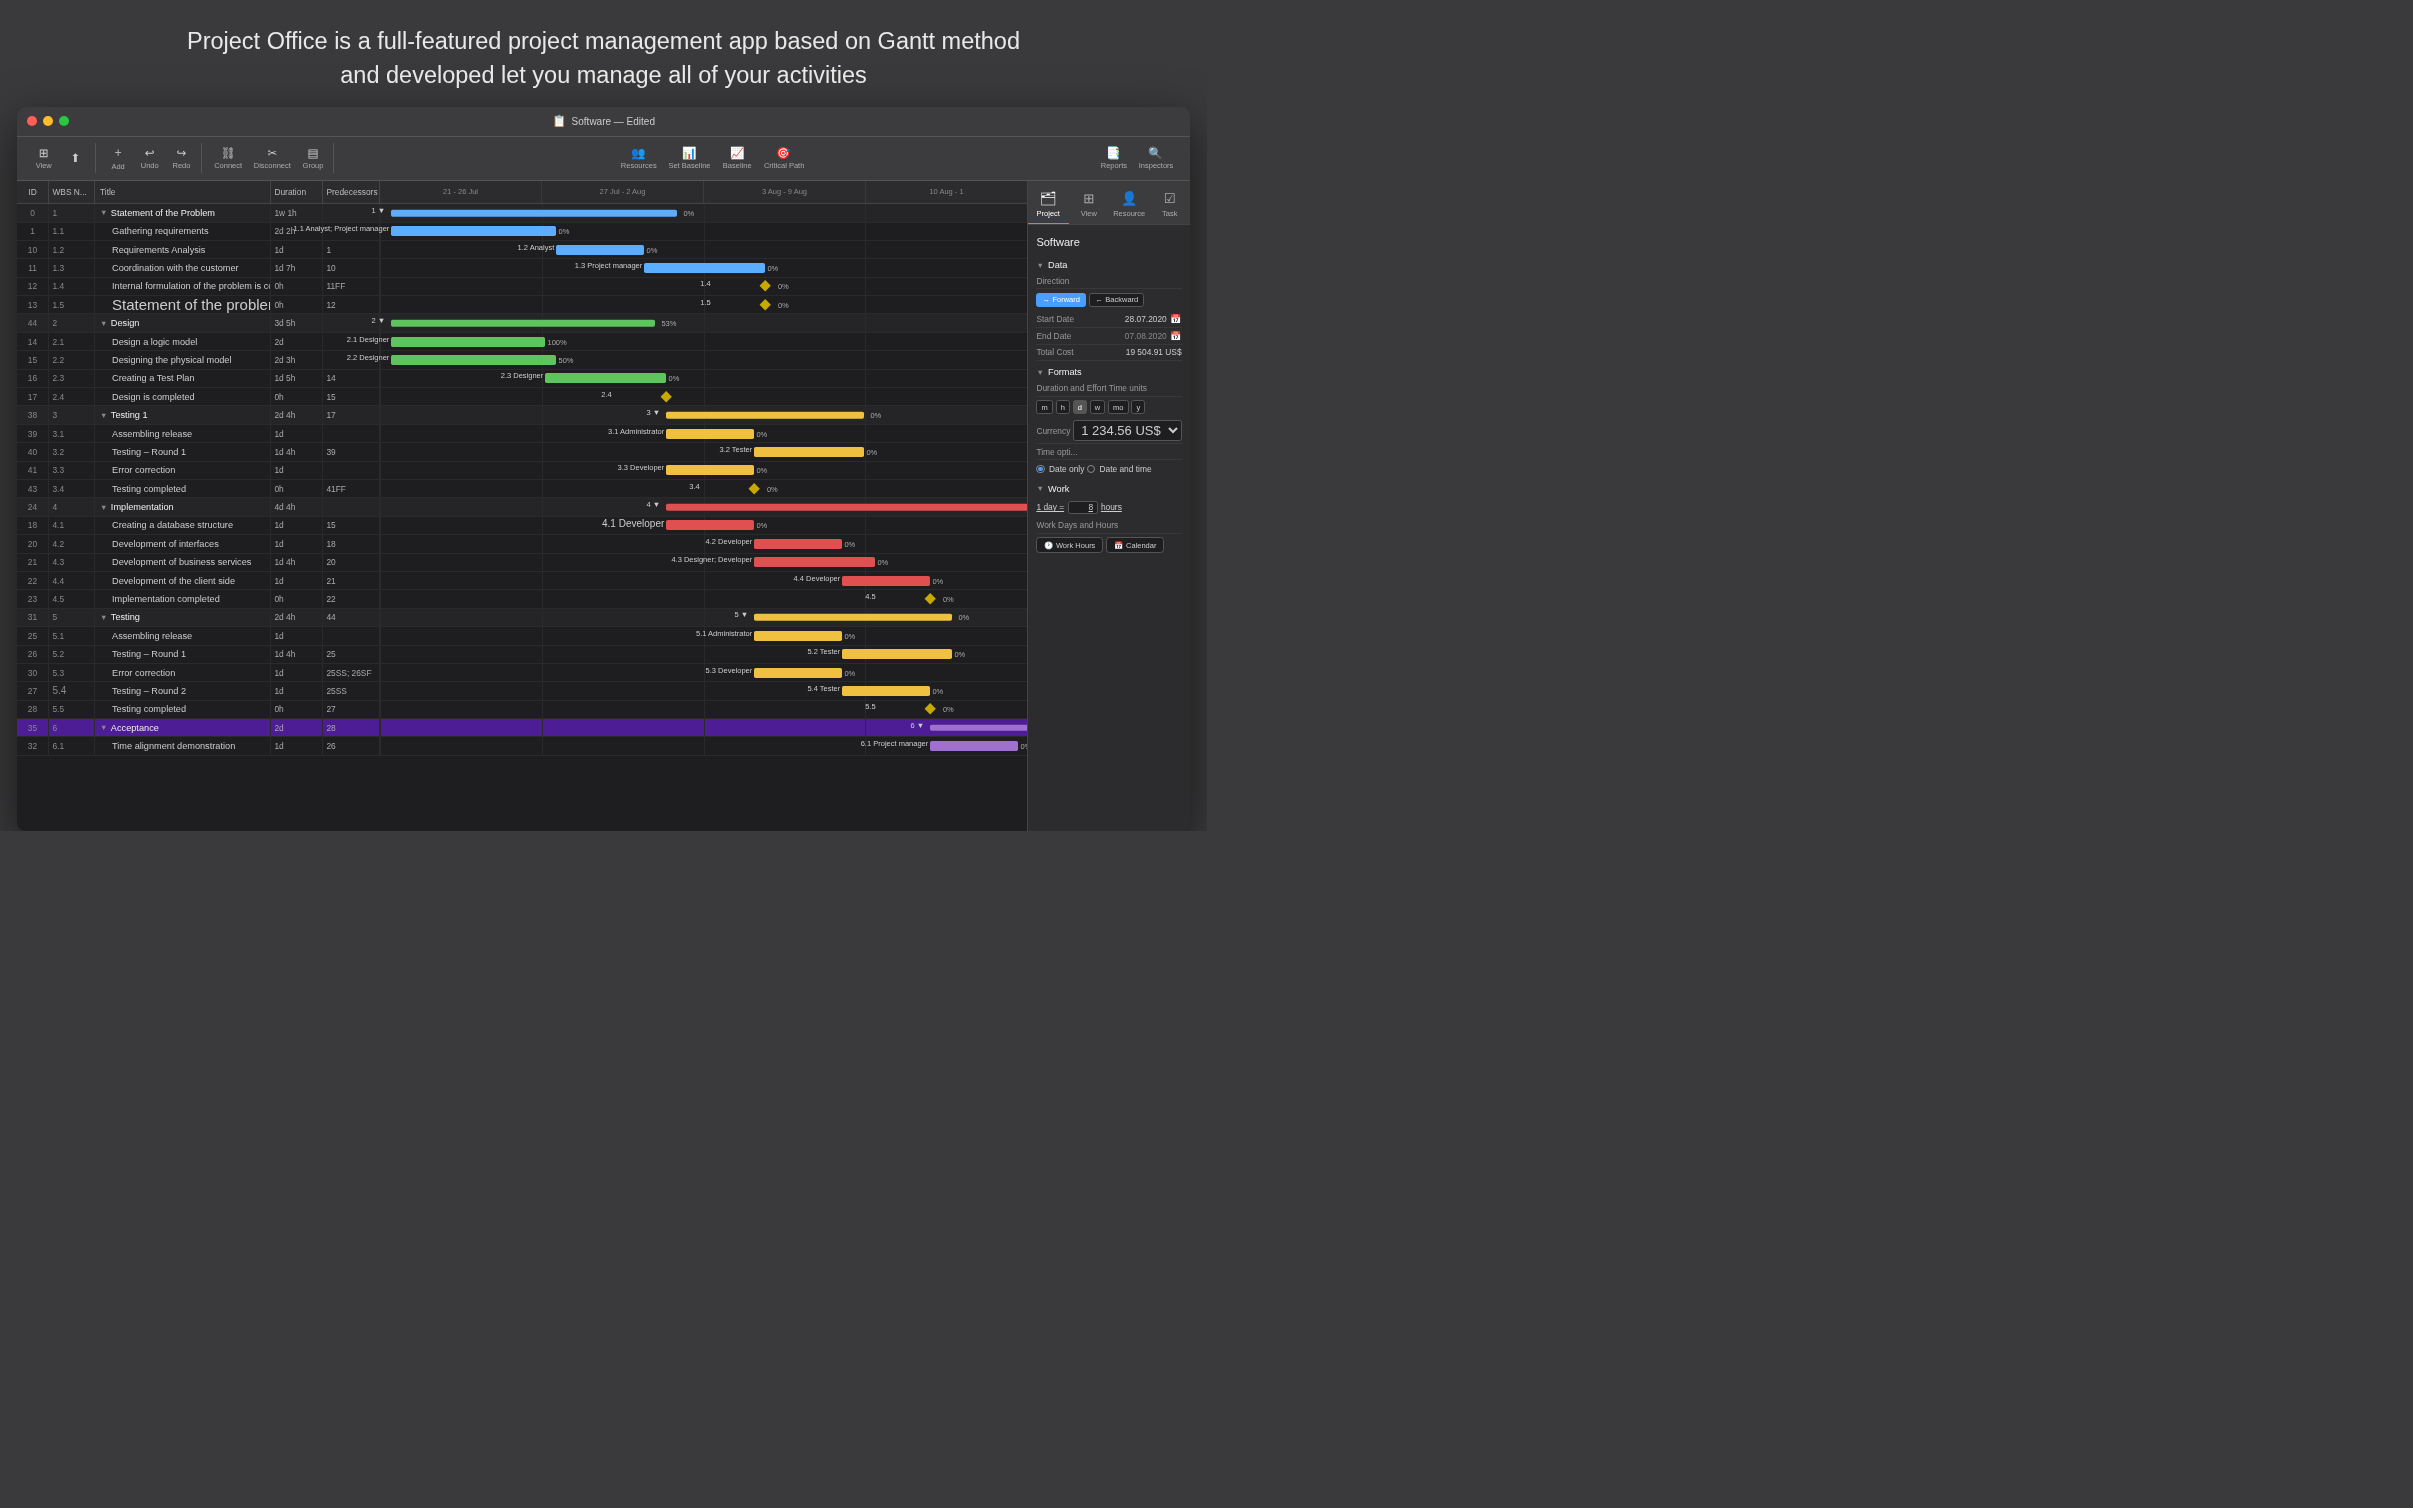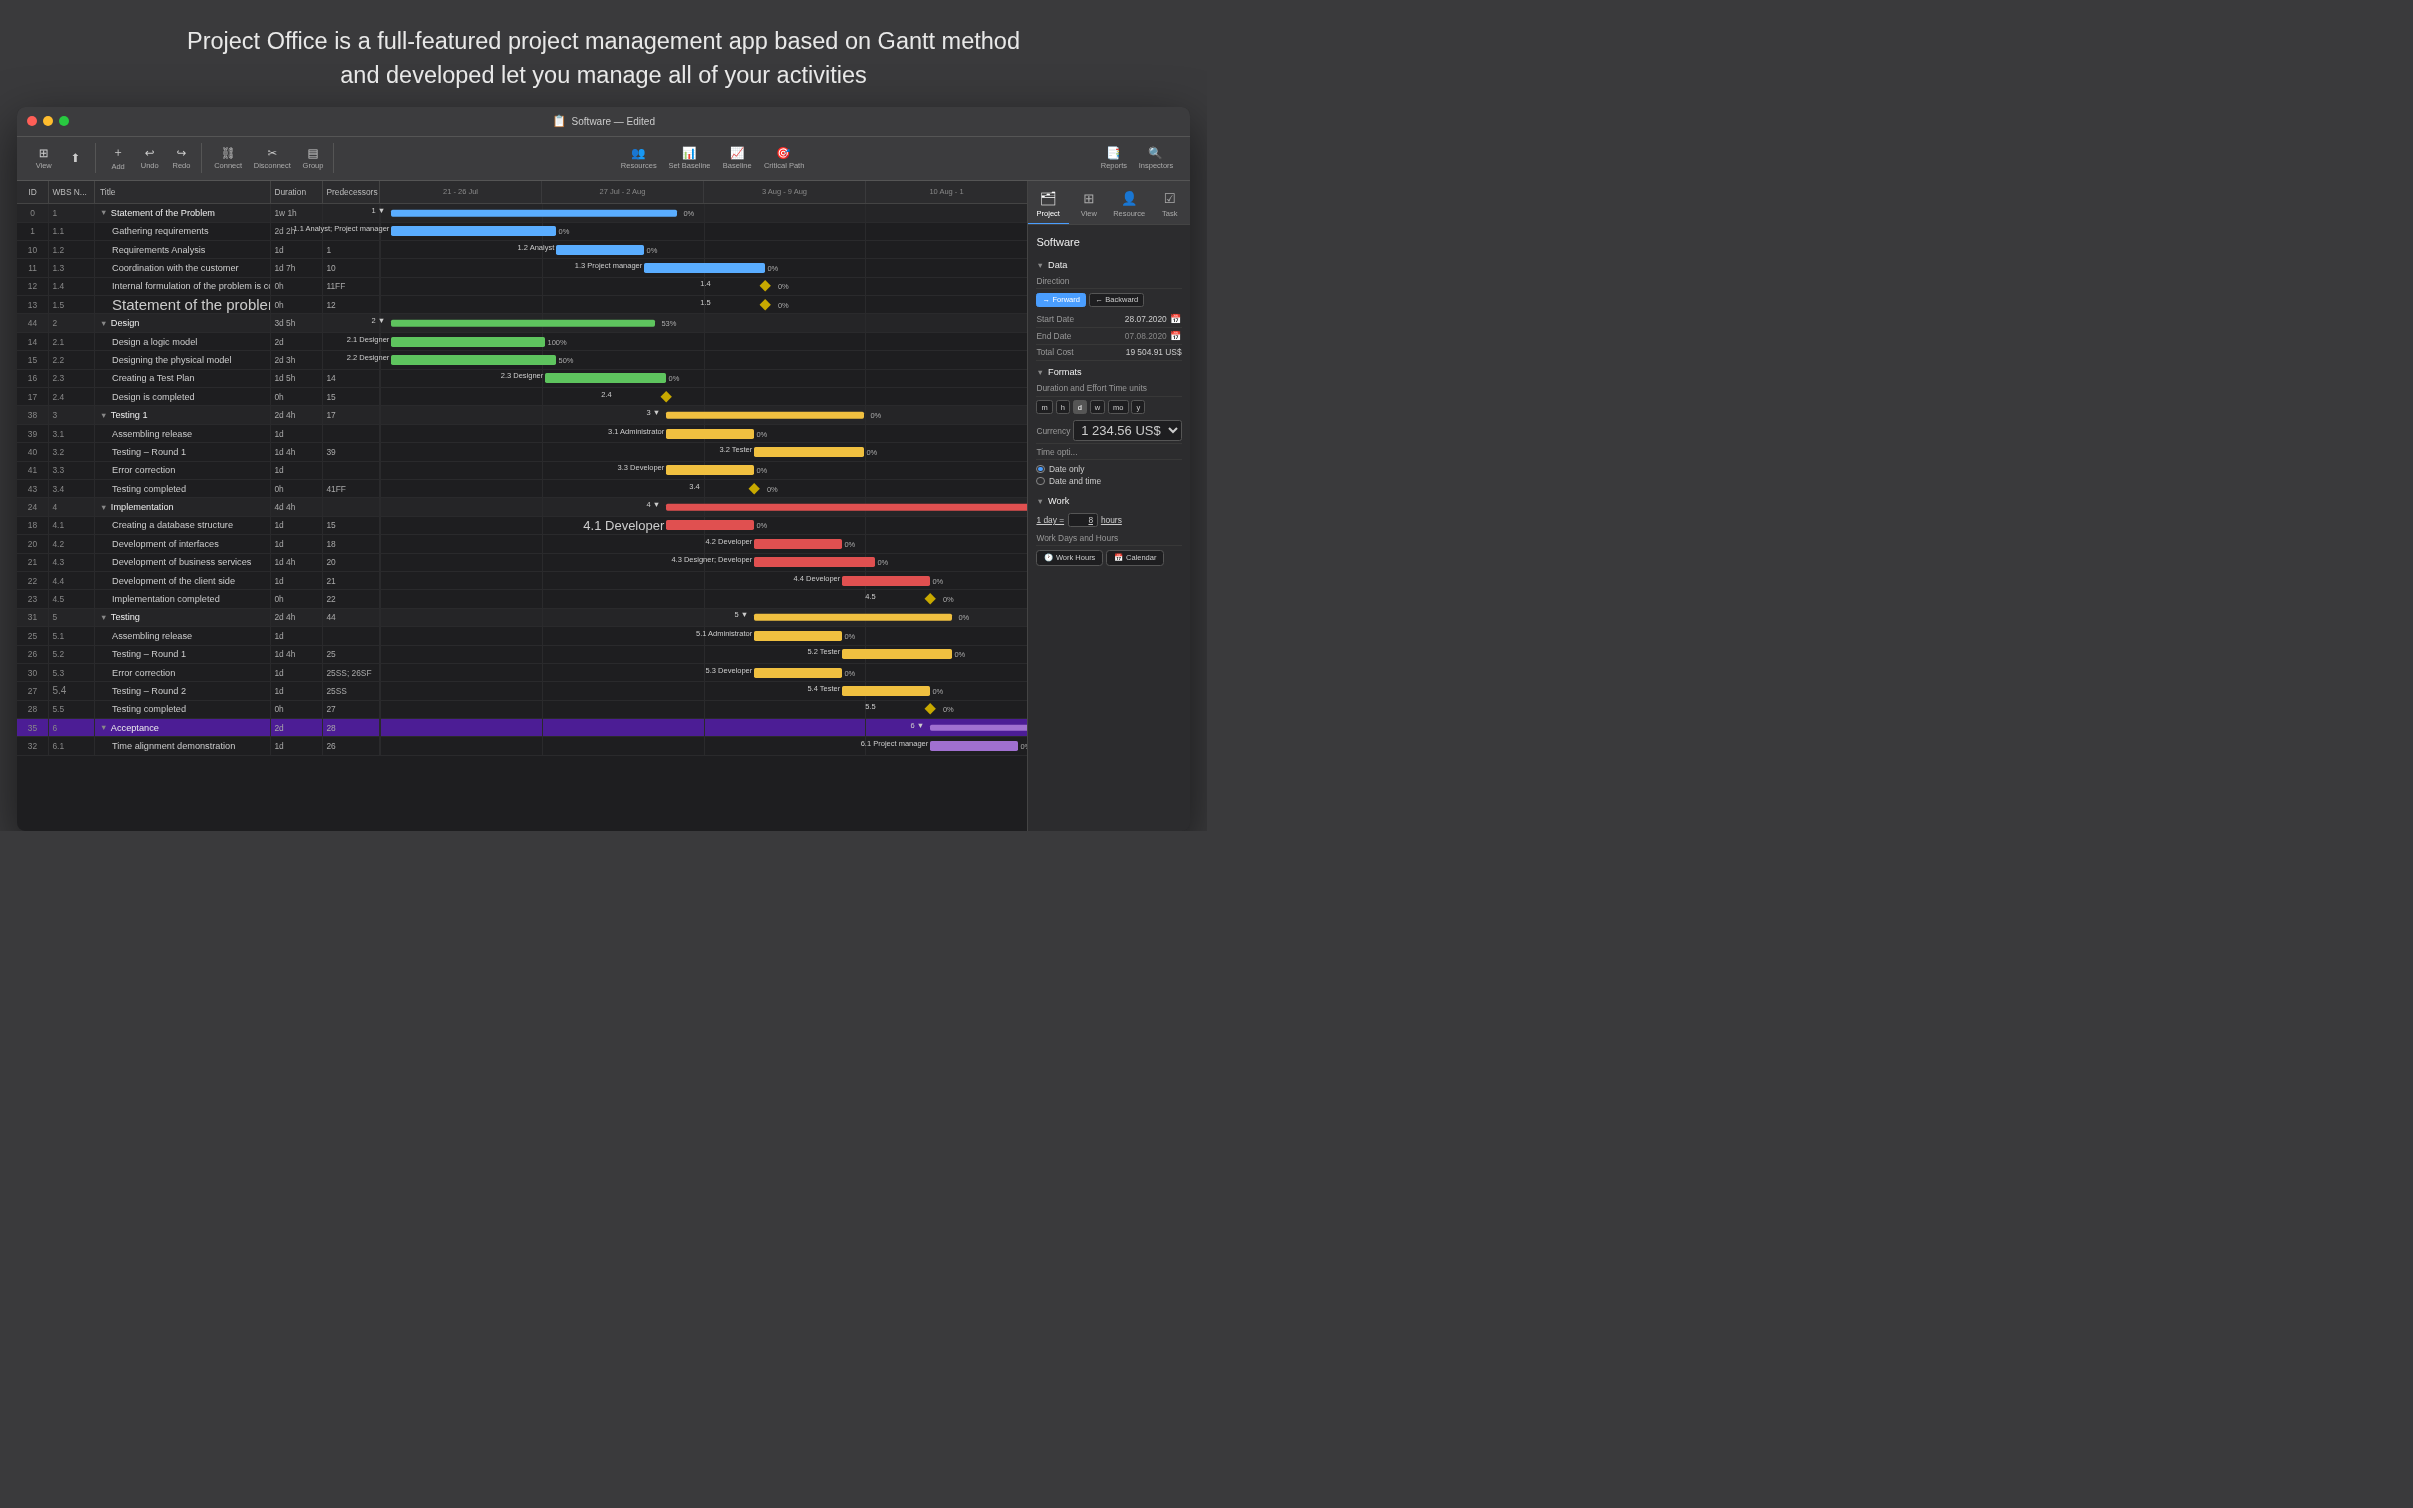--- a/index.html
+++ b/index.html
@@ -257,21 +257,21 @@
     .currency-select {
       background: #1e1e20;
       border: 0.8px solid #555;
       border-radius: 2.5px;
       color: #ccc;
       font-size: 13px;
       padding: 0.8px 3.4px;
       flex: 1;
     }
 
-    .radio-group { display: flex; flex-direction: column; gap: 2.5px; margin: 3.4px 0; }
+    .radio-group { display: flex; flex-direction: row; gap: 2.5px; margin: 3.4px 0; }
     .radio-item { display: flex; align-items: center; gap: 4.2px; font-size: 8.4px; color: #ccc; }
     .radio-dot {
       width: 8.4px; height: 8.4px; border-radius: 50%;
       border: 1.3px solid #888;
       display: flex; align-items: center; justify-content: center;
     }
     .radio-dot.active::after {
       content: '';
       width: 4.2px; height: 4.2px; border-radius: 50%;
       background: #4a9eff;
@@ -711,21 +711,21 @@
             <div class="cell col-wbs" style="width: 46px; min-width: 46px; display: flex; align-items: center; padding: 0px 3.4px; font-size: 8.4px; color: rgb(136, 136, 136); border-right: 0.8px solid rgb(42, 42, 44);">4.1</div>
             <div class="cell col-title" style="width: 176px; min-width: 176px; display: flex; align-items: center; padding: 0px 5px 0px 17px; font-size: 9.2px; border-right: 0.8px solid rgb(42, 42, 44); overflow: hidden; white-space: nowrap; color: rgb(204, 204, 204);">Creating a database structure</div>
             <div class="cell col-dur" style="width: 52px; min-width: 52px; display: flex; align-items: center; padding: 0px 3.4px; font-size: 8.4px; color: rgb(170, 170, 170); border-right: 0.8px solid rgb(42, 42, 44);">1d</div>
             <div class="cell col-pred" style="width: 57px; min-width: 57px; display: flex; align-items: center; padding: 0px 3.4px; font-size: 8.4px; color: rgb(170, 170, 170); border-right: 0.8px solid rgb(42, 42, 44);">15</div>
             <div style="flex: 1 1 0%; position: relative; display: flex; align-items: center;">
               <div style="position: absolute; top: 0px; bottom: 0px; width: 0.8px; background: rgb(42, 42, 44); left: 0%;"></div>
               <div style="position: absolute; top: 0px; bottom: 0px; width: 0.8px; background: rgb(42, 42, 44); left: 25%;"></div>
               <div style="position: absolute; top: 0px; bottom: 0px; width: 0.8px; background: rgb(42, 42, 44); left: 50%;"></div>
               <div style="position: absolute; top: 0px; bottom: 0px; width: 0.8px; background: rgb(42, 42, 44); left: 75%;"></div>
               <div style="position: absolute; left: 44.2%; width: 13.6%; height: 10px; top: 50%; transform: translateY(-50%); background: rgb(224, 80, 80); border-radius: 1.7px;"></div>
-              <div style="position: absolute; right: calc(55.8% + 1.7px); font-size: 13px; color: rgb(204, 204, 204); top: 1.7px; white-space: nowrap; min-width: 67px; text-align: right;">4.1  Developer</div>
+              <div style="position: absolute; right: calc(55.8% + 1.7px); font-size: 10px; color: rgb(204, 204, 204); top: 1.7px; white-space: nowrap; min-width: 67px; text-align: right;">4.1  Developer</div>
               <div style="position: absolute; left: calc(57.8% + 2.5px); font-size: 7.5px; color: rgb(170, 170, 170); top: 50%; transform: translateY(-50%); white-space: nowrap;">0%</div>
             </div>
           </div>
           <div class="full-row" style="display: flex; height: 18.4px; border-bottom: 0.8px solid rgb(42, 42, 44); cursor: pointer;">
             <div class="cell col-id" style="width: 32px; min-width: 32px; display: flex; align-items: center; justify-content: center; font-size: 8.4px; color: rgb(136, 136, 136); border-right: 0.8px solid rgb(42, 42, 44);">20</div>
             <div class="cell col-wbs" style="width: 46px; min-width: 46px; display: flex; align-items: center; padding: 0px 3.4px; font-size: 8.4px; color: rgb(136, 136, 136); border-right: 0.8px solid rgb(42, 42, 44);">4.2</div>
             <div class="cell col-title" style="width: 176px; min-width: 176px; display: flex; align-items: center; padding: 0px 5px 0px 17px; font-size: 9.2px; border-right: 0.8px solid rgb(42, 42, 44); overflow: hidden; white-space: nowrap; color: rgb(204, 204, 204);">Development of interfaces</div>
             <div class="cell col-dur" style="width: 52px; min-width: 52px; display: flex; align-items: center; padding: 0px 3.4px; font-size: 8.4px; color: rgb(170, 170, 170); border-right: 0.8px solid rgb(42, 42, 44);">1d</div>
             <div class="cell col-pred" style="width: 57px; min-width: 57px; display: flex; align-items: center; padding: 0px 3.4px; font-size: 8.4px; color: rgb(170, 170, 170); border-right: 0.8px solid rgb(42, 42, 44);">18</div>
             <div style="flex: 1 1 0%; position: relative; display: flex; align-items: center;">

